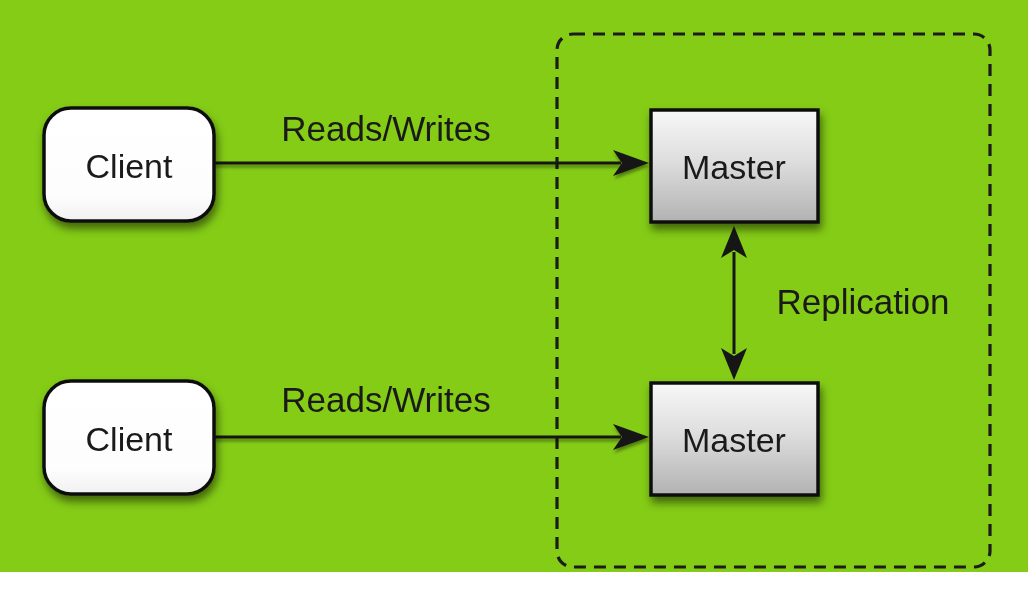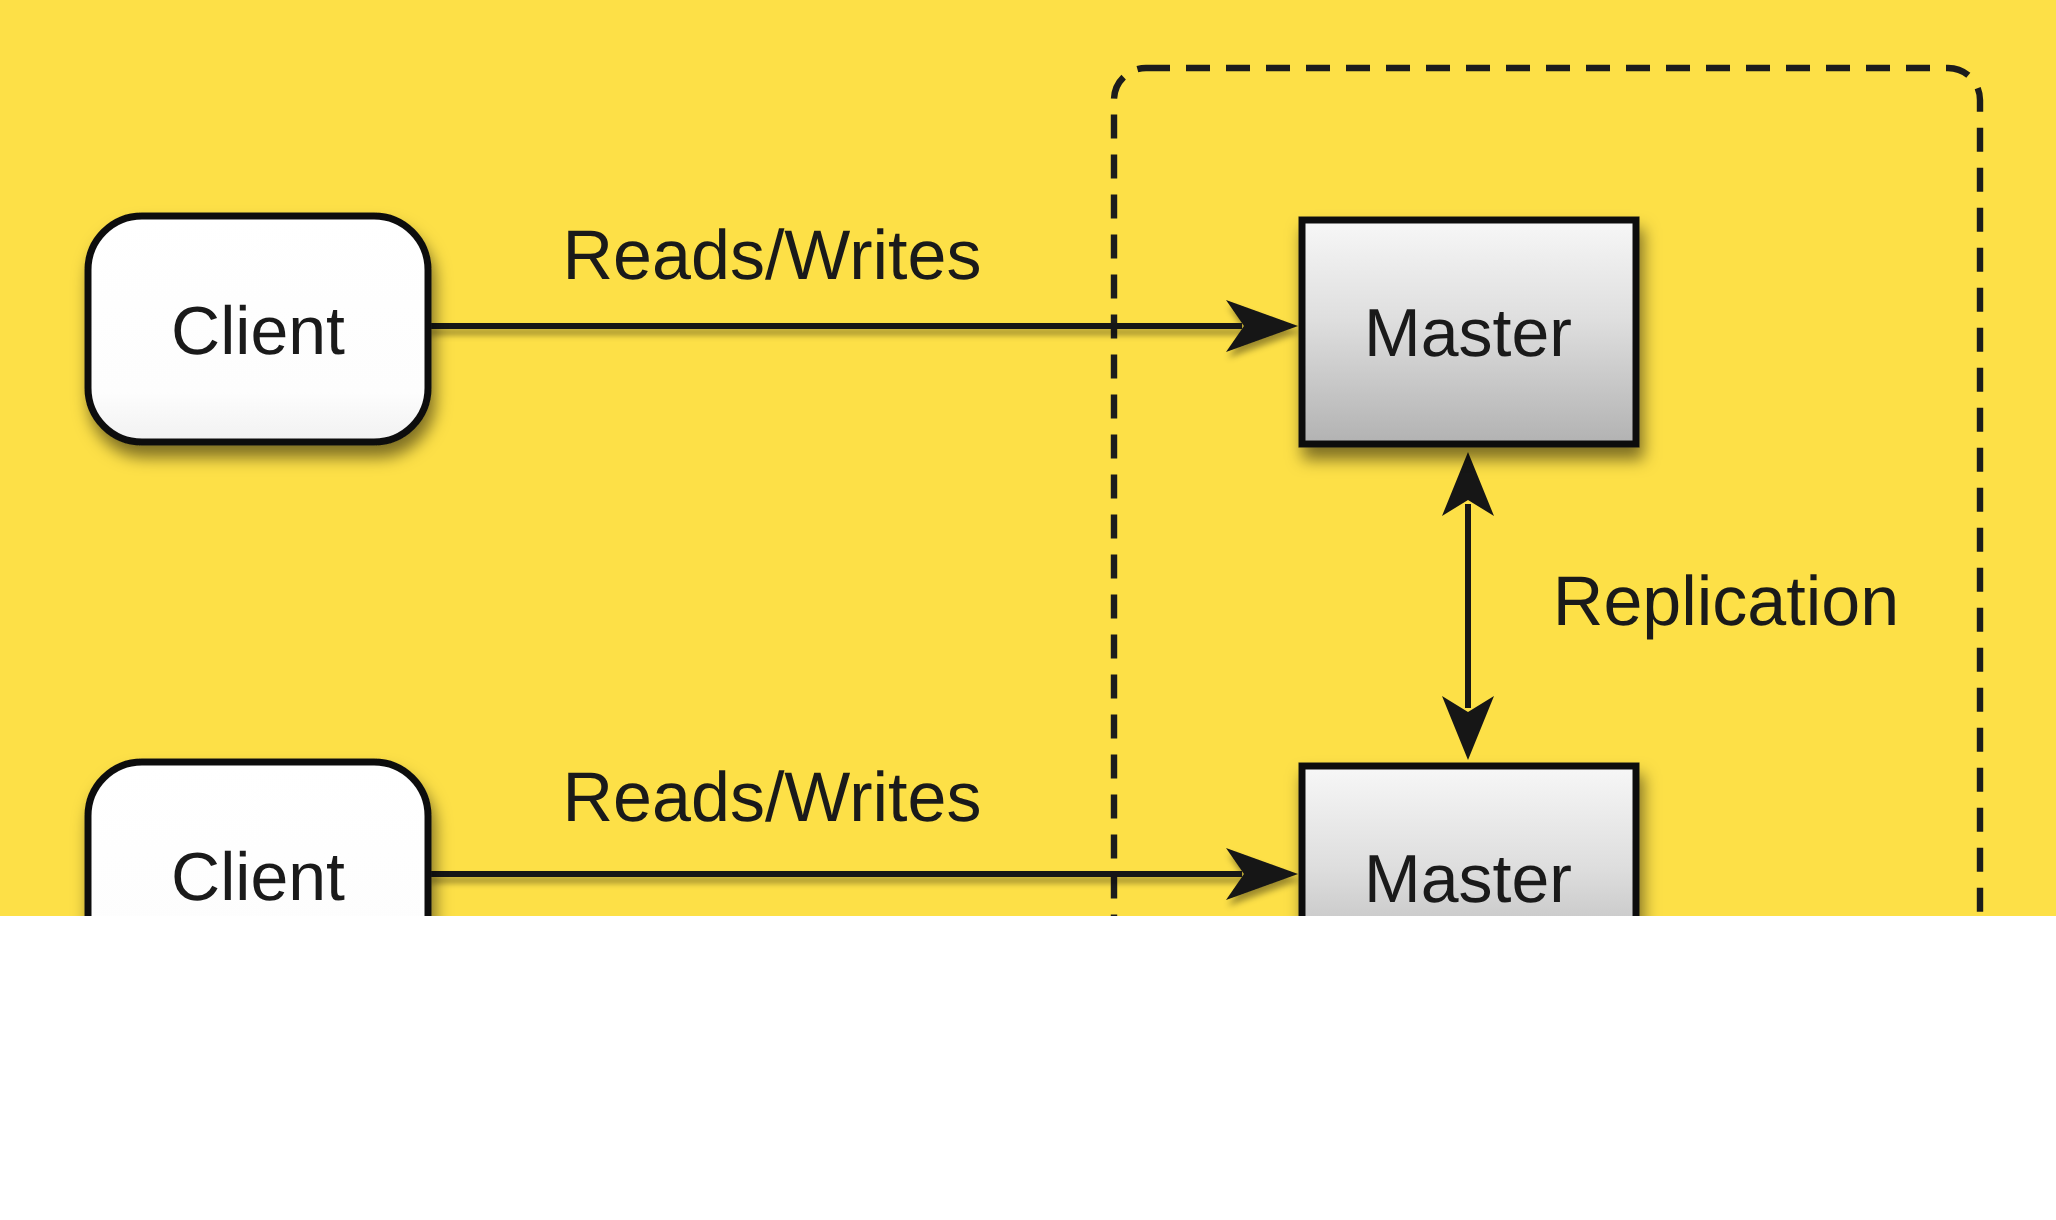--- a/index.html
+++ b/index.html
@@ -3,22 +3,22 @@
 <meta charset="utf-8">
 <style>
   html, body {
     margin: 0;
     padding: 0;
     background: #ffffff;
   }
   .stage {
     position: relative;
     width: 1028px;
-    height: 458px;
-    background: #fde047;
+    height: 572px;
+    background: #84cc16;
     overflow: hidden;
   }
   svg {
     display: block;
   }
   .node-box {
     stroke: #111111;
     stroke-width: 3.5;
   }
   .client-box {

